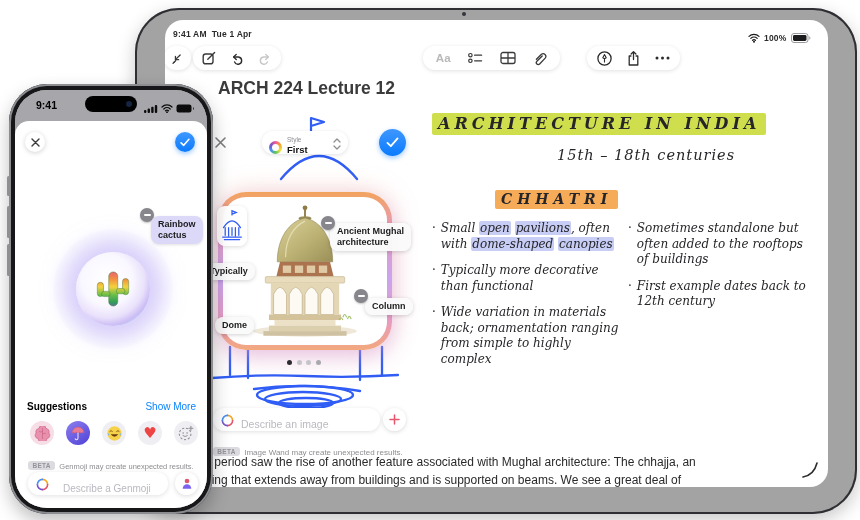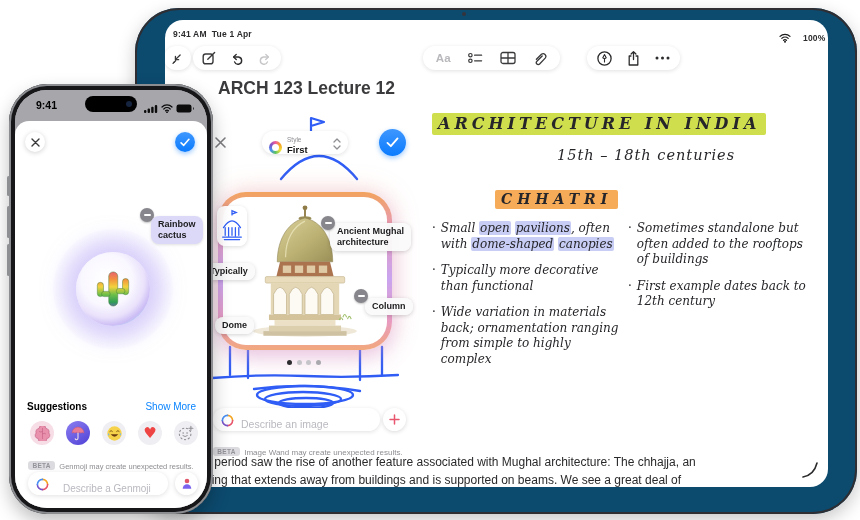--- a/index.html
+++ b/index.html
@@ -1,20 +1,20 @@
 <!DOCTYPE html>
 <html><head>
 <meta charset="utf-8">
 <style>
   html,body{margin:0;padding:0;background:#fff;}
   #stage{position:relative;width:860px;height:520px;overflow:hidden;background:#fff;
          font-family:"Liberation Sans",sans-serif;-webkit-font-smoothing:antialiased;}
   .abs{position:absolute;}
   
-  #ipad{left:135px;top:8px;width:722px;height:506px;border-radius:44px;background:#0c4a6e;
+  #ipad{left:135px;top:8px;width:722px;height:506px;border-radius:44px;background:#a3a3a3;
         box-shadow:inset 0 0 0 2px #2e2e33,0 6px 18px rgba(0,0,0,.22);z-index:1;}
   #ipad-screen{left:30px;top:12px;width:663px;height:467px;background:#fff;border-radius:18px;overflow:hidden;}
   .cam-dot{width:4px;height:4px;border-radius:50%;background:#33343c;}
   .pill{background:#fff;border-radius:13px;box-shadow:0 1px 4px rgba(0,0,0,.12);display:flex;align-items:flex-end;}
   .tbtn{display:flex;align-items:center;justify-content:center;width:24px;height:24px;}
   .status-txt{font-size:8.5px;font-weight:600;color:#2c2c2e;letter-spacing:.2px;}
   .note-title{font-size:17.5px;font-weight:700;color:#3b3b3d;}
   input{border:none;outline:none;background:transparent;font-family:"Liberation Sans",sans-serif;}
   input::placeholder{color:#b9b9c0;}
   
@@ -57,21 +57,21 @@
 
 <div id="stage">
 
   <div id="ipad" class="abs">
     <div class="abs cam-dot" style="left:327px;top:4px;"></div>
     <div id="ipad-screen" class="abs">
 
       <div class="abs status-txt" style="left:8px;top:9px;">
         <span>9:41 AM</span>&nbsp;&nbsp;<span>Tue 1 Apr</span>
       </div>
-      <div class="abs" style="left:614px;top:9px;display:flex;align-items:center;gap:12px;">
+      <div class="abs" style="left:583px;top:9px;display:flex;align-items:center;gap:4px;">
         <span><svg width="12" height="10" viewBox="0 0 12 10">
               <path d="M1,3.4 A7,7 0 0 1 11,3.4 M2.8,5.4 A4.6,4.6 0 0 1 9.2,5.4 M4.5,7.3 A2.2,2.2 0 0 1 7.5,7.3" fill="none" stroke="#1c1c1e" stroke-width="1.2" stroke-linecap="round"></path>
               <circle cx="6" cy="8.8" r="1" fill="#1c1c1e"></circle>
             </svg></span>
         <span class="status-txt">100%</span>
         <span><svg width="20" height="10" viewBox="0 0 20 10">
               <rect x="0.5" y="0.5" width="16.5" height="9" rx="2.5" fill="none" stroke="#9a9a9e"></rect>
               <rect x="2" y="2" width="13.5" height="6" rx="1.4" fill="#1c1c1e"></rect>
               <path d="M18.3,3.2 a2,2 0 0 1 0,3.6" fill="#9a9a9e"></path>
             </svg></span>
@@ -143,21 +143,21 @@
           </span>
         <span class="tbtn">
             <svg width="15" height="4" viewBox="0 0 15 4">
               <circle cx="2" cy="2" r="1.5" fill="#2c2c2e"></circle>
               <circle cx="7.5" cy="2" r="1.5" fill="#2c2c2e"></circle>
               <circle cx="13" cy="2" r="1.5" fill="#2c2c2e"></circle>
             </svg>
           </span>
       </div>
 
-      <div class="abs note-title" style="left:53px;top:58px;">ARCH 123 Lecture 12</div>
+      <div class="abs note-title" style="left:53px;top:58px;">ARCH 224 Lecture 12</div>
 
       <div class="abs hand" style="left:267px;top:94px;font-size:16px;font-weight:700;letter-spacing:4px;white-space:nowrap;"><span class="hl-green">ARCHITECTURE IN INDIA</span></div>
       <div class="abs hand" style="left:392px;top:127px;font-size:14.5px;letter-spacing:1px;">15th – 18th centuries</div>
       <div class="abs hand" style="left:330px;top:171px;font-size:14px;font-weight:700;letter-spacing:5px;"><span class="hl-orange">CHHATRI</span></div>
       <div class="abs hand" style="left:267px;top:201px;width:192px;" id="notes-col-0">
           <div class="bullet">
             <span class="mk">·</span>
             <span class="tx"><span>Small </span><span class="hl">open</span><span> </span><span class="hl">pavilions</span><span>, often with </span><span class="hl">dome-shaped</span><span> </span><span class="hl">canopies</span></span>
           </div>
           <div class="bullet">

